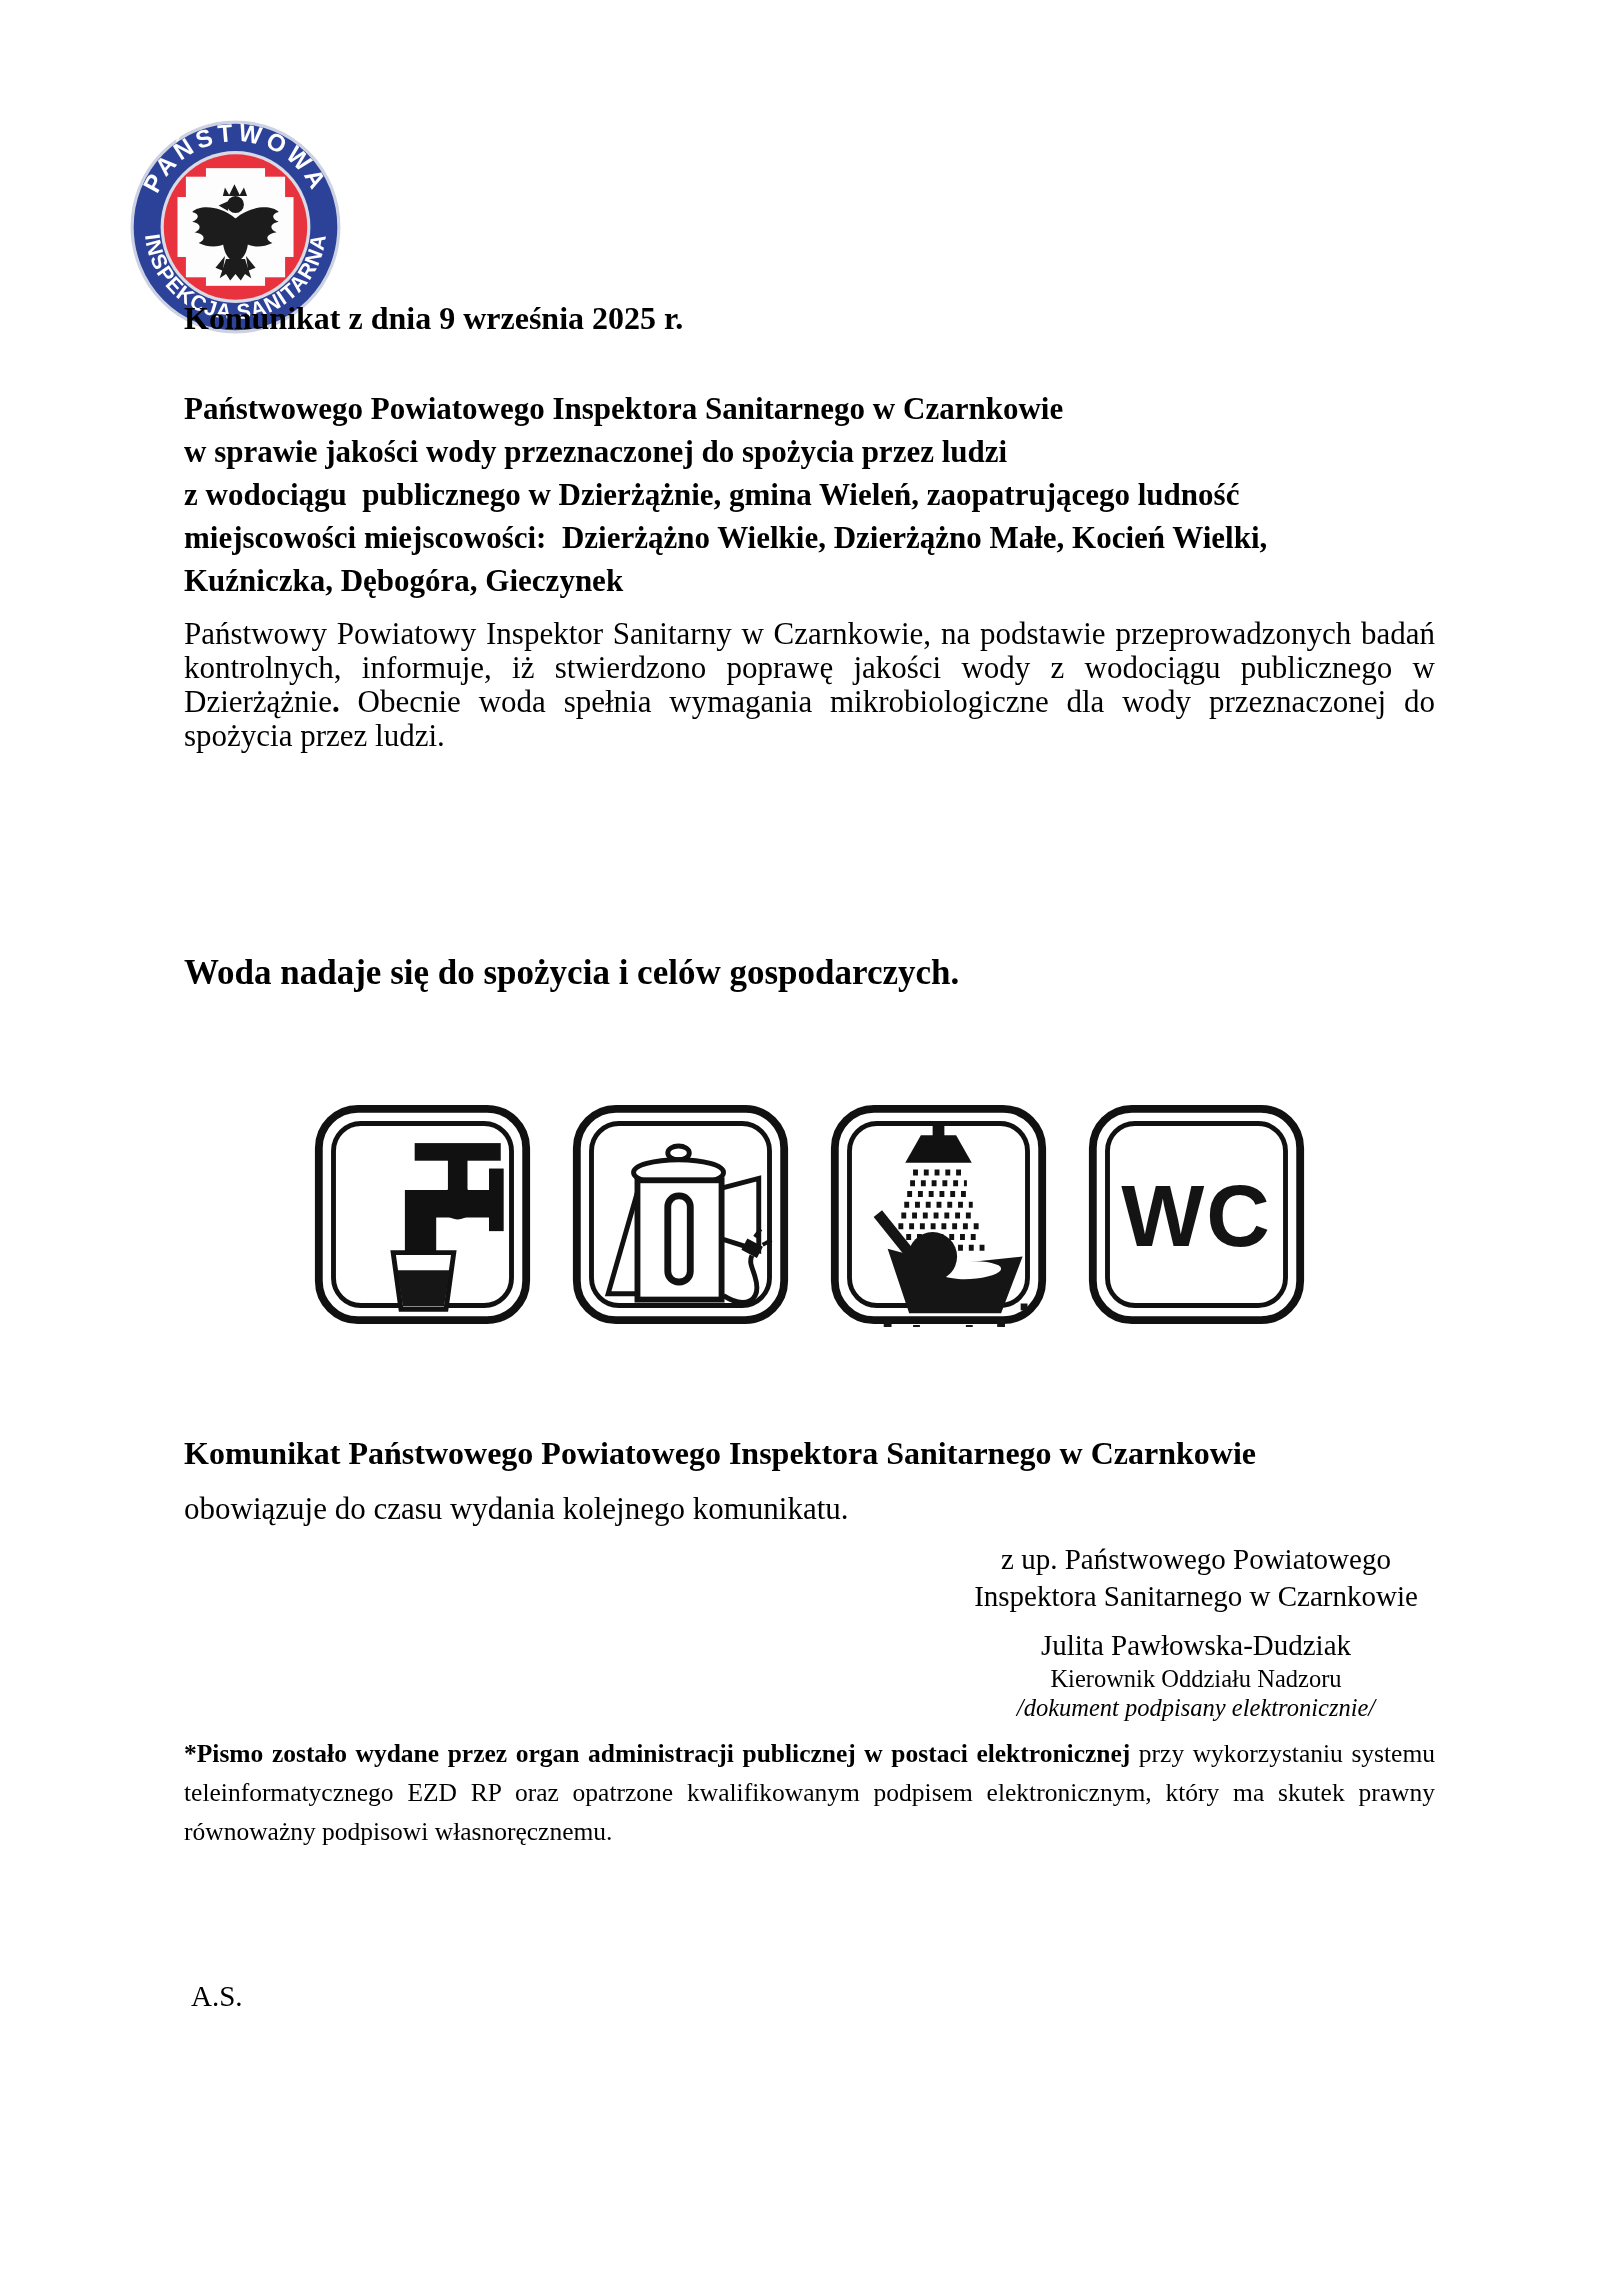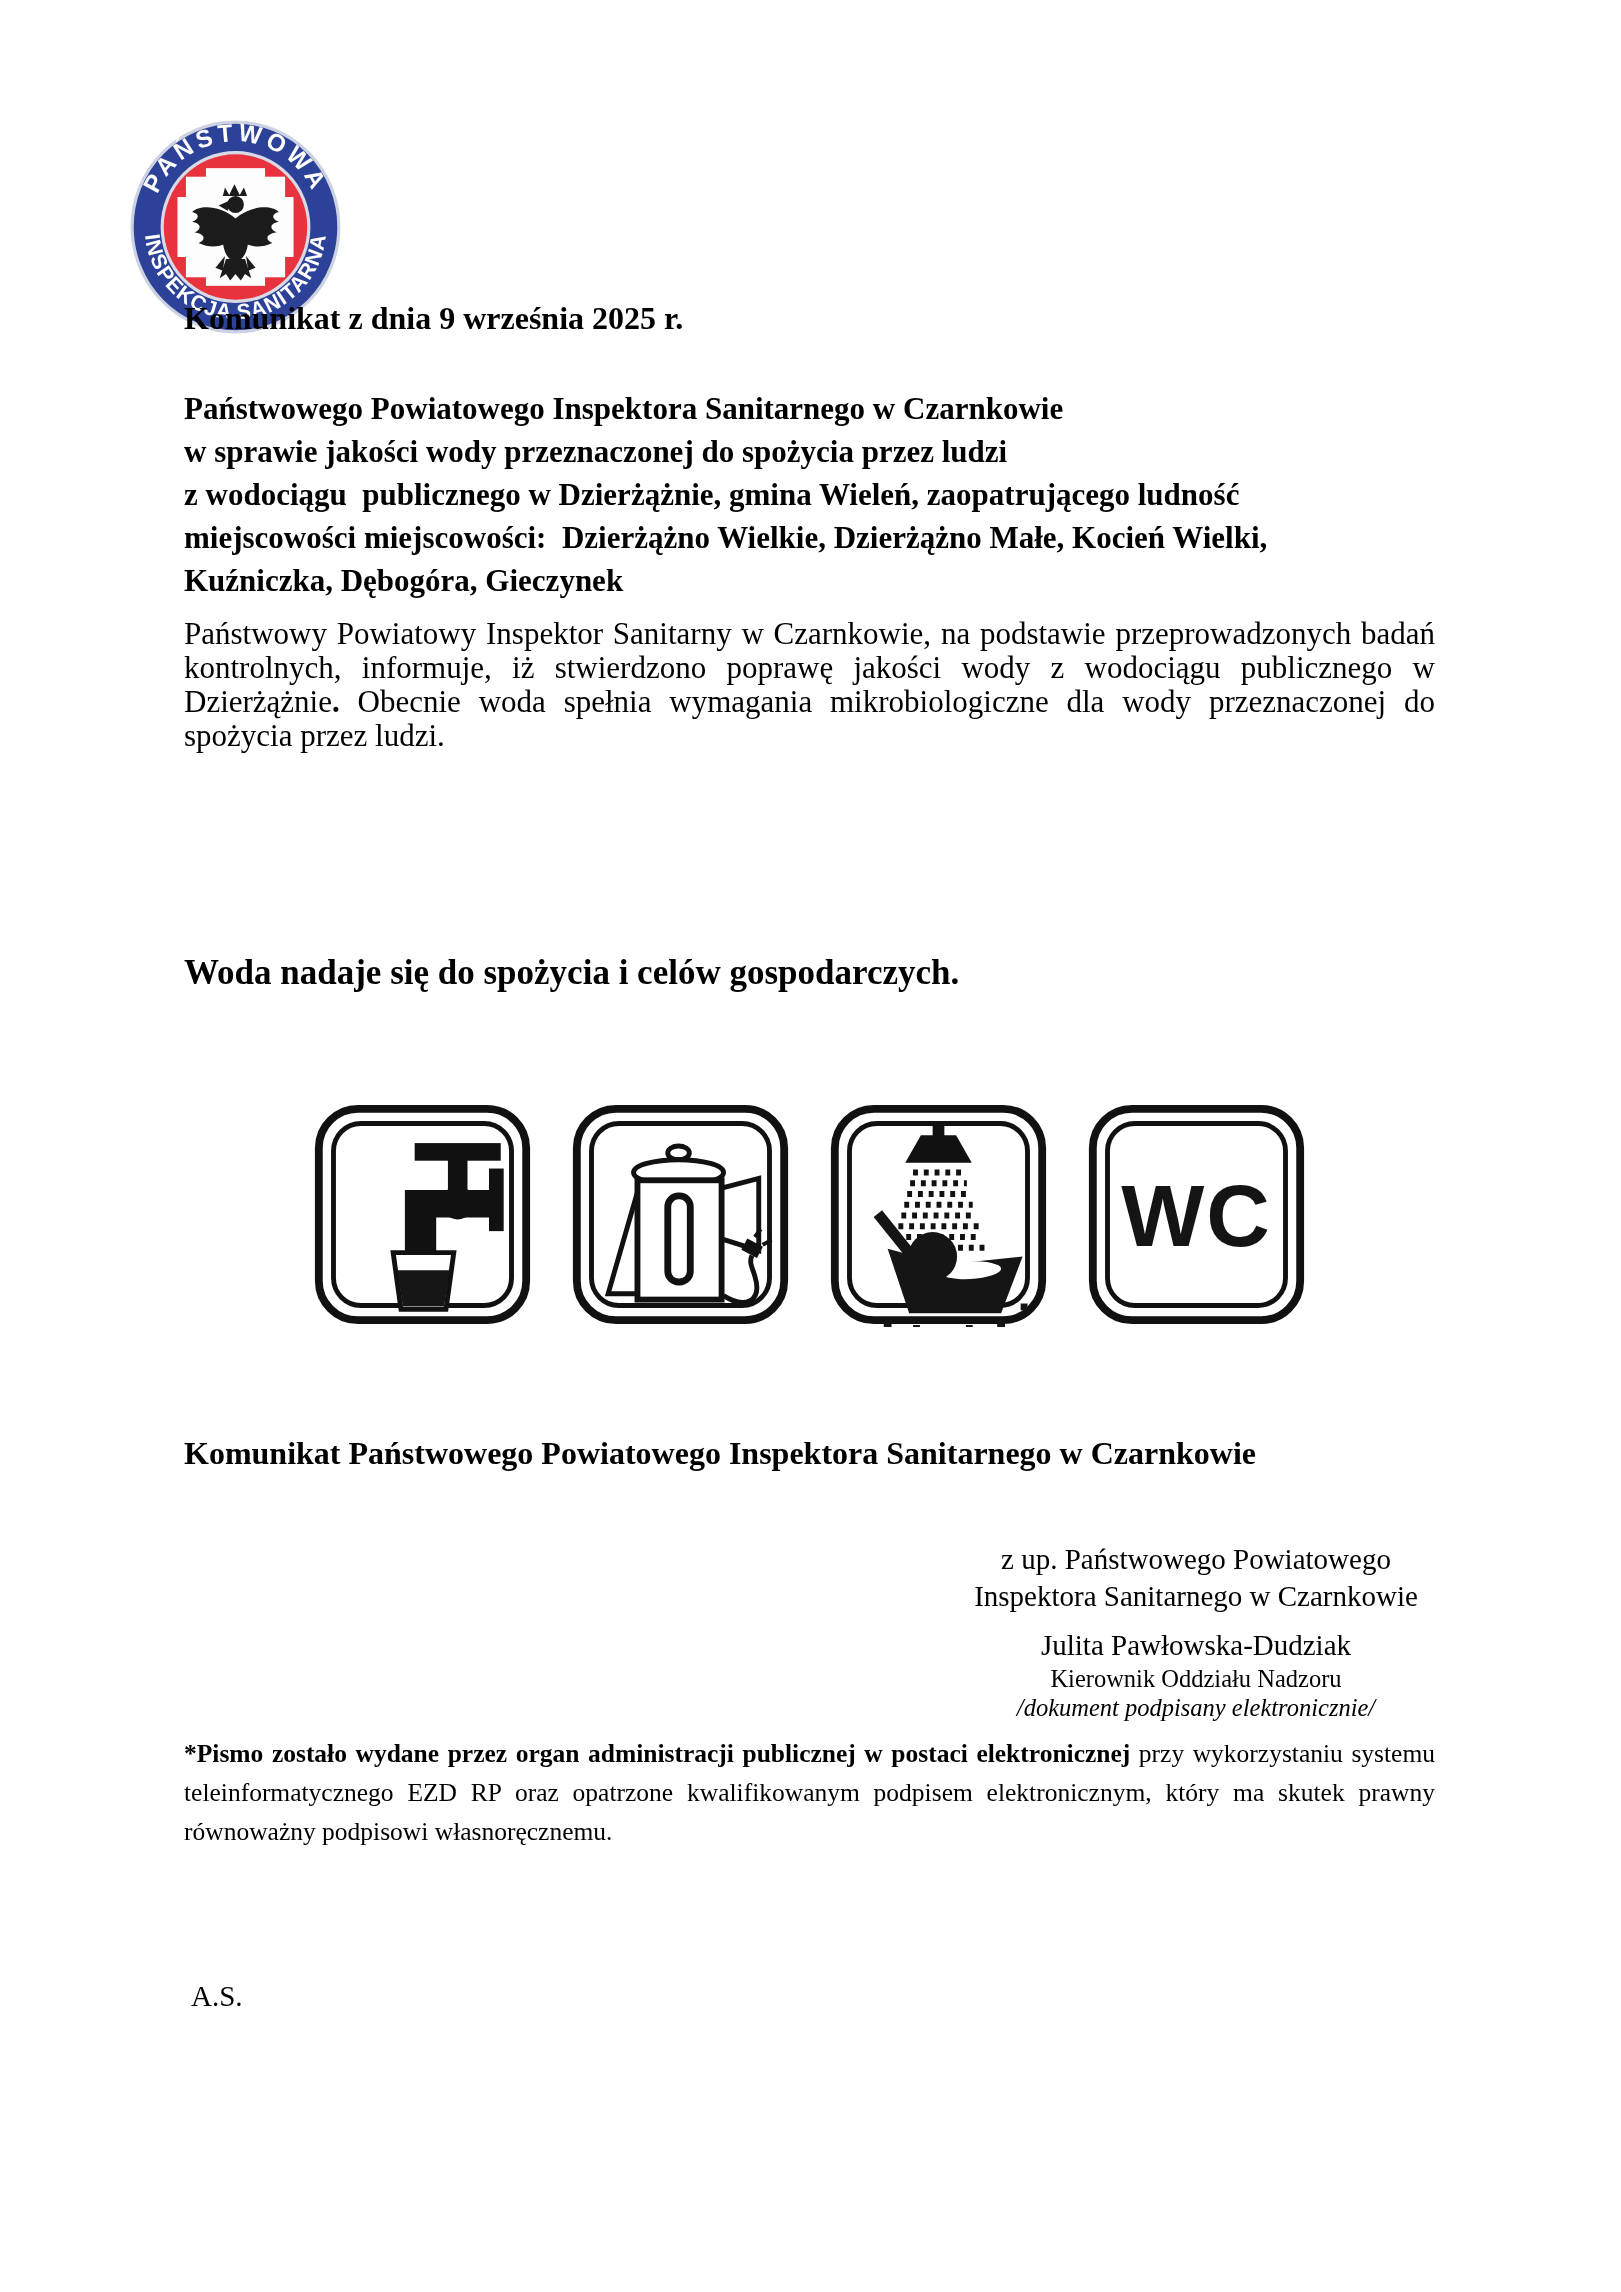--- a/index.html
+++ b/index.html
@@ -155,20 +155,21 @@
     </svg>
 
     <svg width="223" height="225" viewBox="0 0 228 230">
       <rect x="8" y="7" width="212" height="216" rx="40" fill="#fff" stroke="#111" stroke-width="8"></rect>
       <rect x="23" y="22" width="182" height="186" rx="28" fill="none" stroke="#111" stroke-width="5"></rect>
       <text x="114" y="147" text-anchor="middle" font-family="Liberation Sans, sans-serif" font-weight="bold" font-size="90" letter-spacing="2" fill="#141414">WC</text>
     </svg>
   </div>
 
   <div id="closing-bold" class="abs content center">Komunikat Państwowego Powiatowego Inspektora Sanitarnego w Czarnkowie</div>
+  <div id="closing-reg" class="abs content center">obowiązuje do czasu wydania kolejnego komunikatu.</div>
 
   <div id="signature" class="abs">
     <div>z up. Państwowego Powiatowego</div>
     <div>Inspektora Sanitarnego w Czarnkowie</div>
     <div class="name-block">
       <div>Julita Pawłowska-Dudziak</div>
       <div class="small">Kierownik Oddziału Nadzoru</div>
       <div class="enote">/dokument podpisany elektronicznie/</div>
     </div>
   </div>

